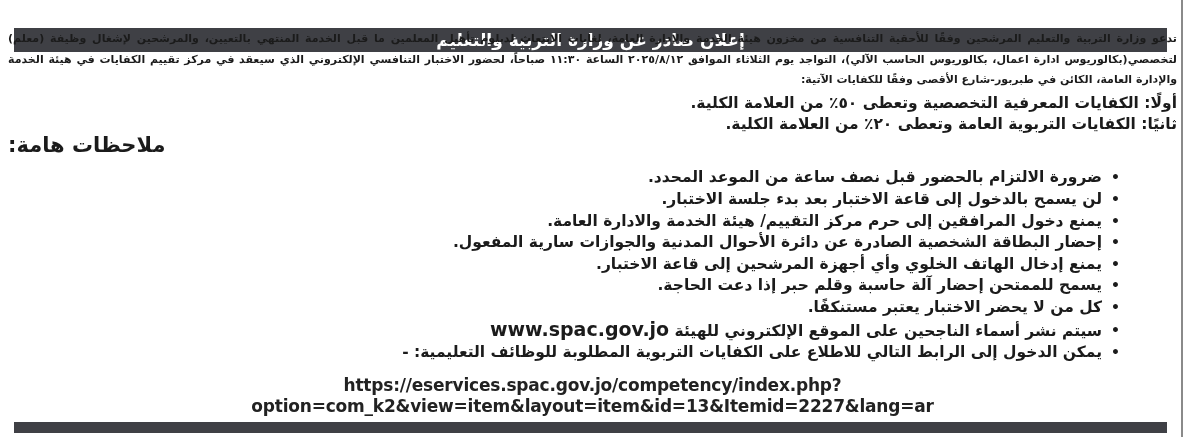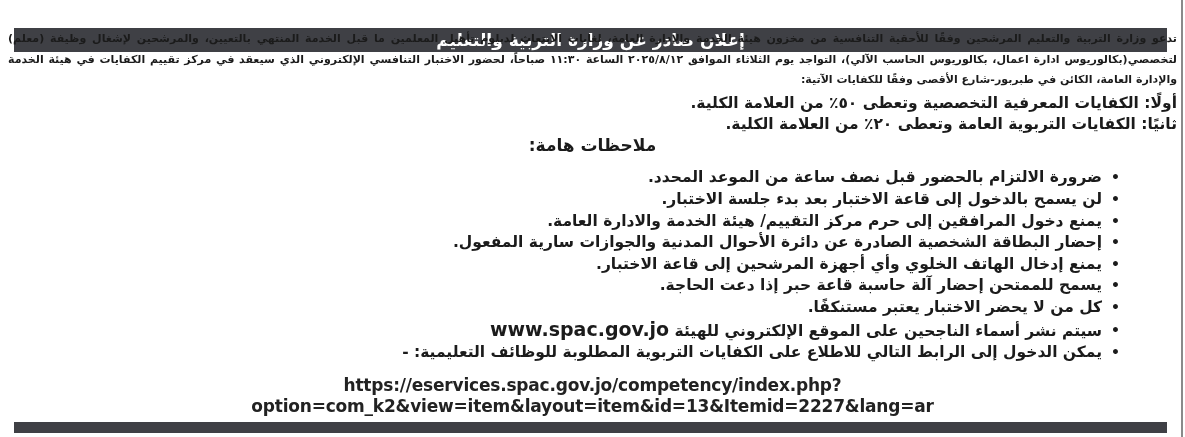--- a/index.html
+++ b/index.html
@@ -38,22 +38,22 @@
   .intro{
     margin:0 0 2px 0;
     font-size:11px;line-height:20.6px;
     text-align:justify;
     text-align-last:right;
   }
   .criteria-line{
     font-size:15.5px;line-height:21.3px;
   }
   .notes-heading{
-    font-size:17px;line-height:21px;
-    text-align:center;
+    font-size:21px;line-height:21px;
+    text-align:left;
   }
   ul.notes{
     margin:11px;padding:0 46px 0 0;
     list-style:none;
   }
   ul.notes li{
     font-size:15.5px;line-height:21.4px;
     text-align:right;
   }
   .blt{
@@ -103,21 +103,21 @@
     </div>
 
     <div class="notes-heading">ملاحظات هامة:</div>
 
     <ul class="notes">
       <li><span class="blt">•</span><span>ضرورة الالتزام بالحضور قبل نصف ساعة من الموعد المحدد.</span></li>
       <li><span class="blt">•</span><span>لن يسمح بالدخول إلى قاعة الاختبار بعد بدء جلسة الاختبار.</span></li>
       <li><span class="blt">•</span><span>يمنع دخول المرافقين إلى حرم مركز التقييم/ هيئة الخدمة والادارة العامة.</span></li>
       <li><span class="blt">•</span><span>إحضار البطاقة الشخصية الصادرة عن دائرة الأحوال المدنية والجوازات سارية المفعول.</span></li>
       <li><span class="blt">•</span><span>يمنع إدخال الهاتف الخلوي وأي أجهزة المرشحين إلى قاعة الاختبار.</span></li>
-      <li><span class="blt">•</span><span>يسمح للممتحن إحضار آلة حاسبة قاعة حبر إذا دعت الحاجة.</span></li>
+      <li><span class="blt">•</span><span>يسمح للممتحن إحضار آلة حاسبة وقلم حبر إذا دعت الحاجة.</span></li>
       <li><span class="blt">•</span><span>كل من لا يحضر الاختبار يعتبر مستنكفًا.</span></li>
       <li class="spac-line"><span class="blt">•</span><span>سيتم نشر أسماء الناجحين على الموقع الإلكتروني للهيئة</span> <span class="latin-url" dir="ltr">www.spac.gov.jo</span></li>
       <li class="link-line"><span class="blt">•</span><span>يمكن الدخول إلى الرابط التالي للاطلاع على الكفايات التربوية المطلوبة للوظائف التعليمية: -</span></li>
     </ul>
 
     <div class="url-line">https://eservices.spac.gov.jo/competency/index.php?option=com_k2&amp;view=item&amp;layout=item&amp;id=13&amp;Itemid=2227&amp;lang=ar</div>
 
   </div>
 
   <div class="bar footer-bar"></div>

